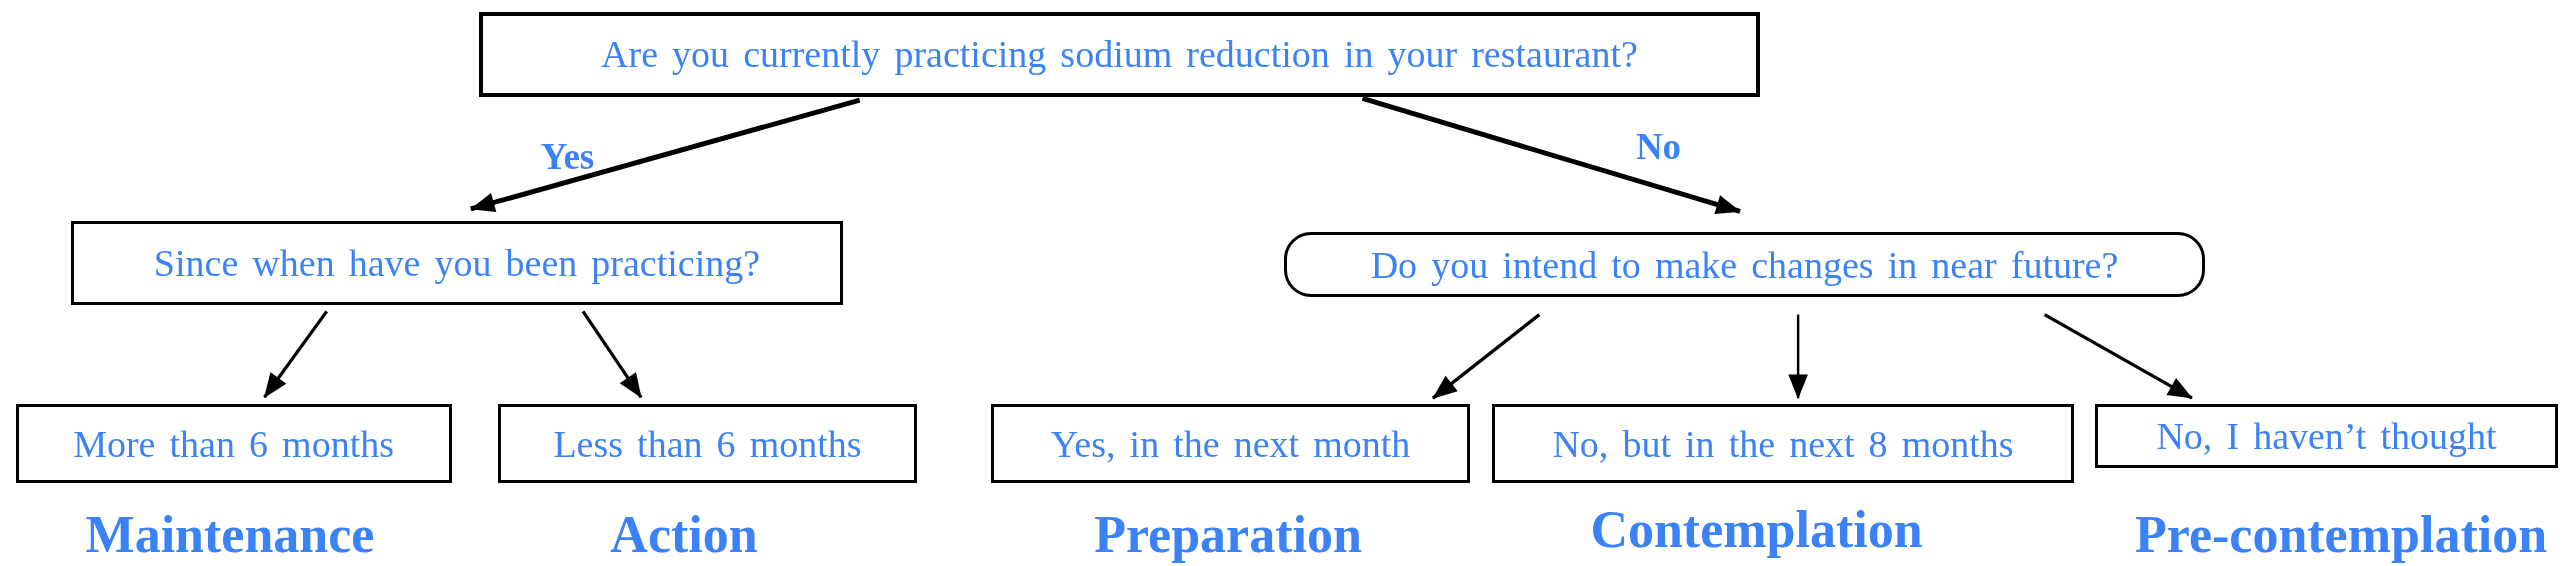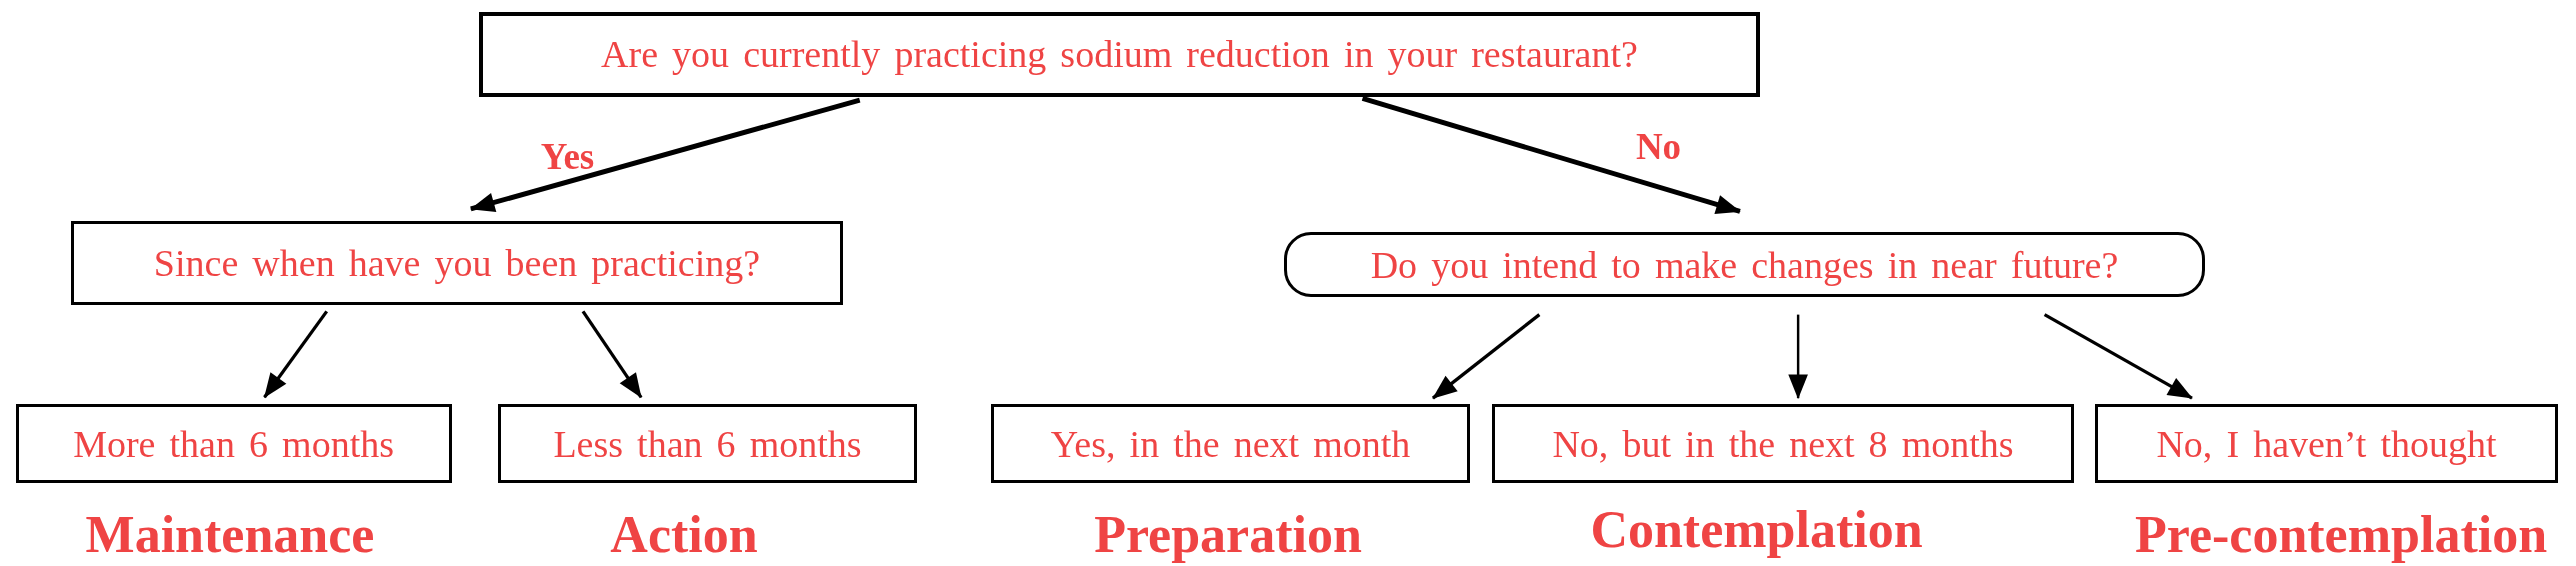--- a/index.html
+++ b/index.html
@@ -6,21 +6,21 @@
     margin: 0;
     padding: 0;
     background: #ffffff;
   }
   .canvas {
     position: relative;
     width: 2576px;
     height: 567px;
     background: #ffffff;
     font-family: "Liberation Serif", serif;
-    color: #ef4444;
+    color: #3b82f6;
     overflow: hidden;
   }
   .arrow-layer {
     position: absolute;
     left: 0;
     top: 0;
     width: 2576px;
     height: 567px;
   }
   .node {
@@ -56,21 +56,21 @@
     line-height: 1;
   }
   
   .n-root   { left: 479px;  top: 11.5px;  width: 1281px; height: 85px; }
   .n-yes-q  { left: 71px;   top: 221px; width: 772px;  height: 84px; }
   .n-no-q   { left: 1284px; top: 232px; width: 921px; height: 65px; border-radius: 27px; }
   .n-opt-a  { left: 15.6px;   top: 404px; width: 436px;  height: 79px; }
   .n-opt-b  { left: 498px;  top: 404px; width: 419px;  height: 79px; }
   .n-opt-c  { left: 991px; top: 404px; width: 479px;  height: 79px; }
   .n-opt-d  { left: 1492px; top: 404px; width: 582px;  height: 79px; }
-  .n-opt-e  { left: 2095px; top: 404px; width: 463px;  height: 79px; }
+  .n-opt-e  { left: 2095px; top: 404px; width: 463px;  height: 64px; }
   
   .lbl-yes { left: 502px;  top: 138px; width: 131px; }
   .lbl-no  { left: 1593px; top: 128px; width: 131px; }
   
   .st-a { left: 66px;   top: 509px; width: 328px; }
   .st-b { left: 520px;  top: 509px; width: 328px; }
   .st-c { left: 1064px; top: 509px; width: 328px; }
   .st-d { left: 1570px; top: 504px; width: 373px; }
   .st-e { left: 2135px; top: 509px; width: 409px; }
 </style>

